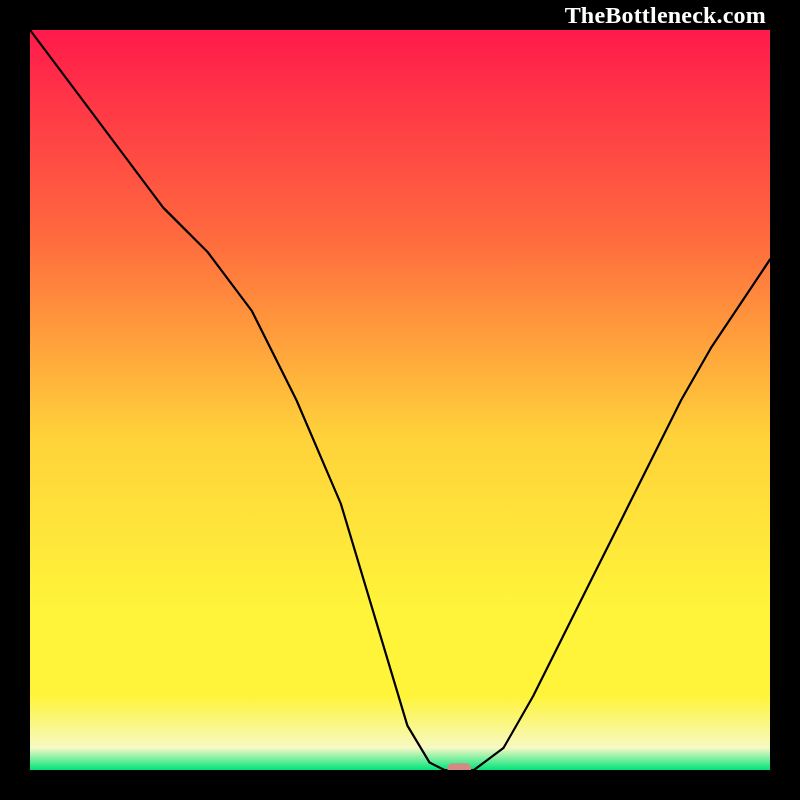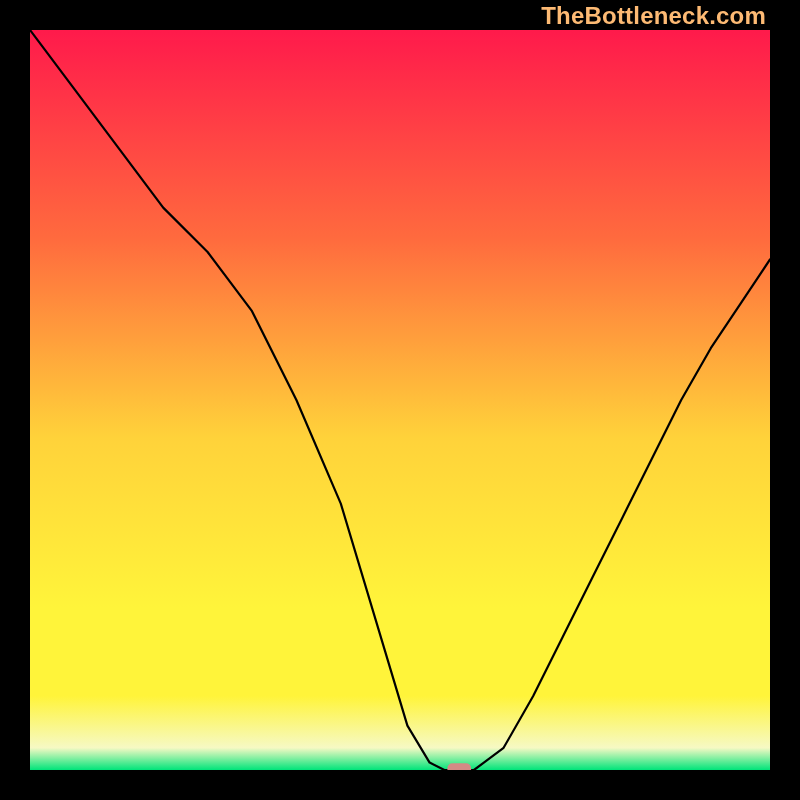--- a/index.html
+++ b/index.html
@@ -15,24 +15,24 @@
     left: 30px;
     top: 30px;
     width: 740px;
     height: 740px;
     overflow: hidden;
   }
   .watermark {
     position: absolute;
     top: 2px;
     right: 34px;
-    font-family: Liberation Sans, sans-serif;
+    font-family: Liberation Serif, serif;
     font-size: 24px;
     font-weight: 600;
-    color: #fdba74;
+    color: #ffffff;
     letter-spacing: 0.2px;
   }
   svg { display: block; }
   .marker {
     fill: #d38a85;
   }
 </style>
 </head>
 <body>
 

